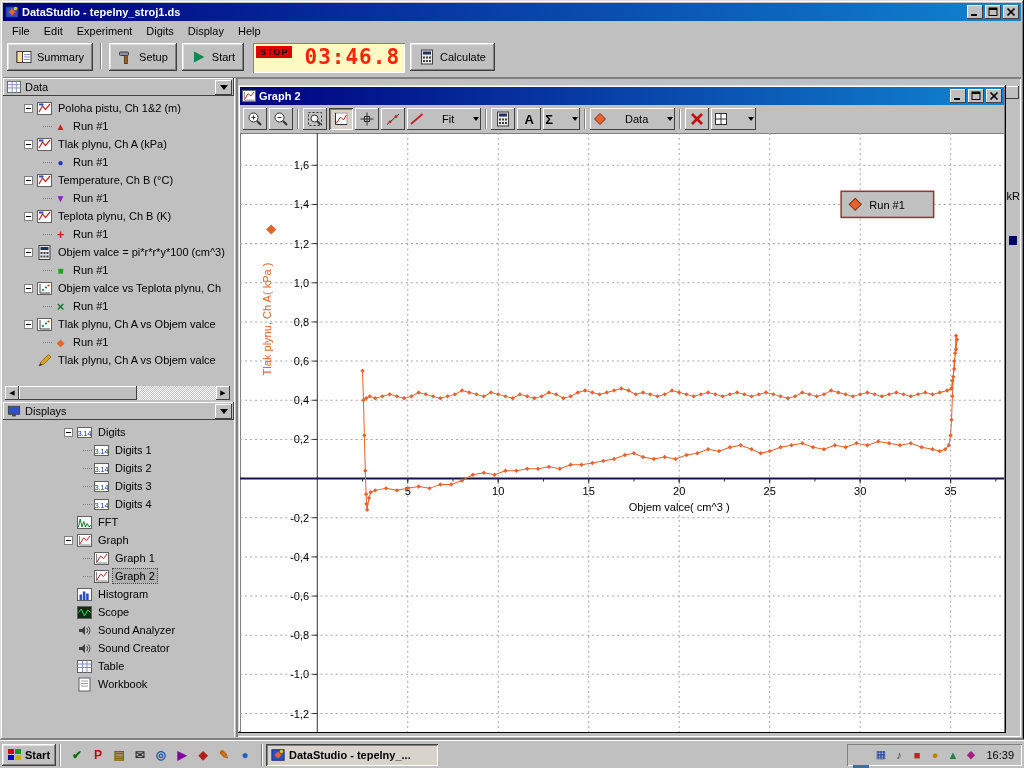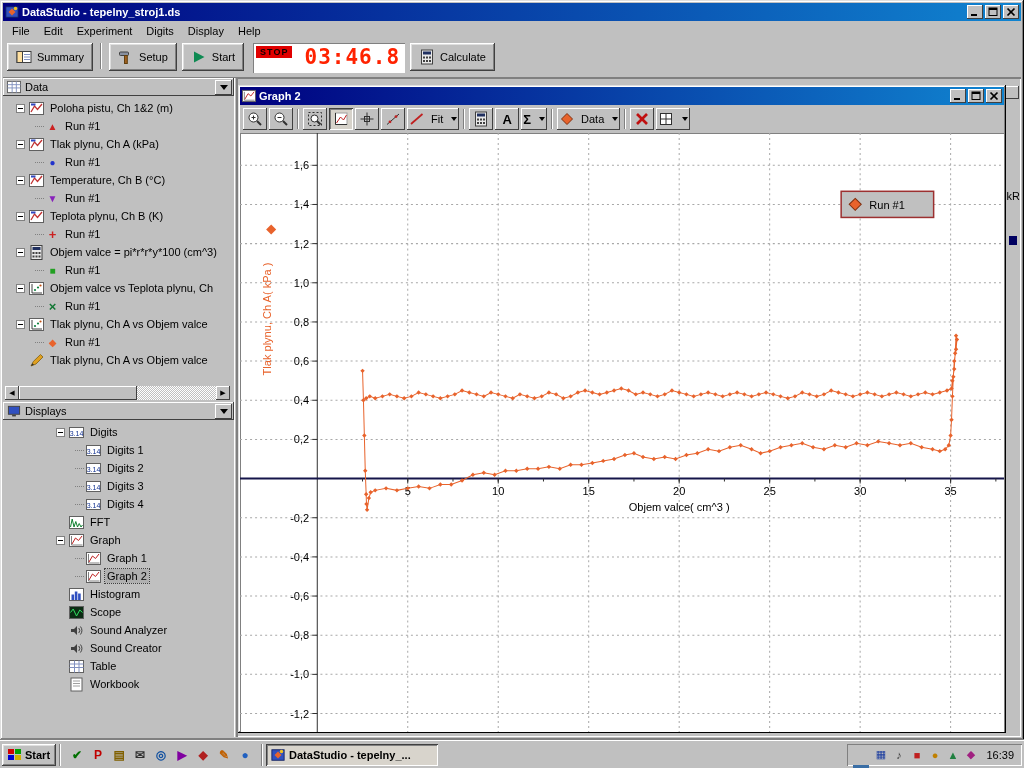--- a/index.html
+++ b/index.html
@@ -29,35 +29,35 @@
 
   .menubar { height:19px; display:flex; align-items:center; padding:0 2px; }
   .menu-item { padding:2px 7px; }
 
   .toolbar-row { height:38px; display:flex; align-items:flex-start; gap:5px; padding:3px 4px;
     border-bottom:1px solid #808080; box-shadow:0 1px 0 #ffffff; }
   .tool-btn { height:28px; background:#c0c0c0; display:flex; align-items:center; gap:5px; padding:0 9px; }
   .tool-btn .ticon { width:16px; height:16px; display:inline-block; }
   .tool-sep { width:2px; height:26px; box-shadow: inset 1px 0 #808080, inset -1px 0 #ffffff; margin:0 2px; }
 
-  .timer { position:relative; width:152px; height:30px; background:#ffffff; margin-left:4px; }
+  .timer { position:relative; width:152px; height:30px; background:#fef9c3; margin-left:4px; }
   .timer-stop { position:absolute; left:3px; top:3px; background:#e00000; color:#100000; font-size:9px; font-weight:bold; padding:1px 4px; letter-spacing:1px; }
   .timer-digits { position:absolute; right:5px; top:2px; font-family:"DejaVu Sans Mono", monospace; font-weight:bold; font-size:21px; color:#ff2200; letter-spacing:1px; }
 
   .content { position:absolute; left:3px; right:3px; top:78px; bottom:3px;border-radius:7px; }
 
   
   .left-panel { position:absolute; left:0; top:0; bottom:0; width:231px; display:flex; flex-direction:column; background:#c0c0c0; }
   .panel-header { height:18px; background:#c0c0c0; display:flex; align-items:center; gap:4px; padding:0 2px 0 4px; }
   .panel-header .ph-label { flex:1; }
   .ph-icon { width:14px; height:14px; }
   .ph-drop { width:17px; height:15px; background:#c0c0c0; display:flex; align-items:center; justify-content:center; }
   .arrow-down { width:0; height:0; border-left:4px solid transparent; border-right:4px solid transparent; border-top:5px solid #000; }
 
-  .tree { padding:3px 0 3px 10px; overflow:hidden; }
+  .tree { padding:3px 0 3px 18px; overflow:hidden; }
   .data-tree { height:288px; }
   .displays-tree { flex:1;margin-left:40px; }
   .tree-row { height:18px; display:flex; align-items:center; white-space:nowrap; overflow:hidden; }
   .expand-box { position:relative; width:9px; height:9px; background:#fff; border:1px solid #808080; margin:0 4px 0 3px; flex:none; }
   .expand-box::before { content:""; position:absolute; left:1px; right:1px; top:3px; border-top:1px solid #000; }
   .expand-spacer { width:16px; flex:none; }
   .tree-row.child { padding-left:22px; }
   .tree-row.child::before { content:""; width:9px; border-top:1px dotted #808080; margin-right:2px; flex:none; }
   .tree-icon { width:15px; height:15px; margin-right:4px; flex:none; }
   .run-marker { width:13px; text-align:center; margin-right:4px; font-size:10px; flex:none; }
@@ -73,21 +73,21 @@
 
   
   .mdi { position:absolute; left:234px; top:0; right:0; bottom:0; background:#c0c0c0; }
   .frag-btn { position:absolute; right:2px; top:8px; width:14px; height:13px; background:#c0c0c0; }
   .frag-text { position:absolute; right:1px; top:112px; font-size:11px; }
   .frag-sq { position:absolute; right:4px; top:158px; width:8px; height:9px; background:#000060; }
 
   .graph-window { position:absolute; left:1px; top:7px; width:768px; height:648px; background:#c0c0c0; padding:2px; display:flex; flex-direction:column; }
   .graph-window .titlebar { height:18px; flex:none; }
   .gtoolbar { height:28px; flex:none; display:flex; align-items:center; gap:2px; padding:2px 3px; }
-  .gbtn { height:22px; min-width:24px; background:#c0c0c0; display:flex; align-items:center; justify-content:center; gap:6px; padding:0 2px; }
+  .gbtn { height:22px; min-width:24px; background:#c0c0c0; display:flex; align-items:center; justify-content:center; gap:17px; padding:0 2px; }
   .gbtn.active { box-shadow: inset 1px 1px #404040, inset -1px -1px #ffffff, inset 2px 2px #808080; background:#d6d2ca; }
   .gbtn .gicon { width:16px; height:16px; }
   .gbtn .glabel { font-size:11px; }
   .gbtn .glabel.big { font-weight:bold; font-size:13px; }
   .gsep { width:2px; height:20px; box-shadow: inset 1px 0 #808080, inset -1px 0 #ffffff; margin:0 2px; }
   .dd { width:0; height:0; border-left:3px solid transparent; border-right:3px solid transparent; border-top:4px solid #000; margin-left:2px; }
 
   .plot-wrap { flex:1; background:#fff; margin:0; position:relative; }
   .plot-wrap svg { display:block; width:100%; height:100%; }
   svg text { font-family:"Liberation Sans", sans-serif; }

